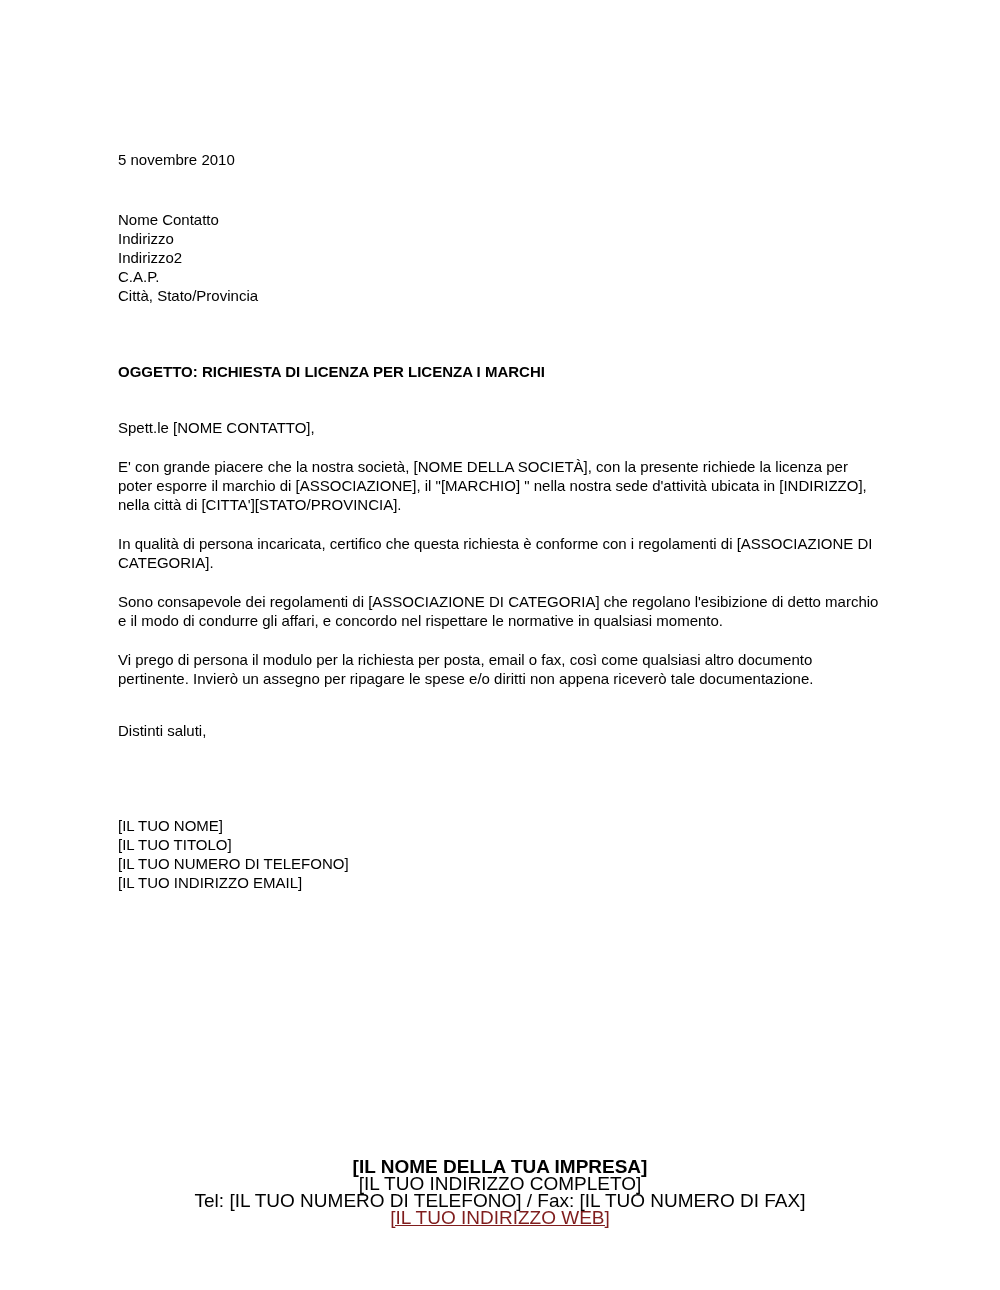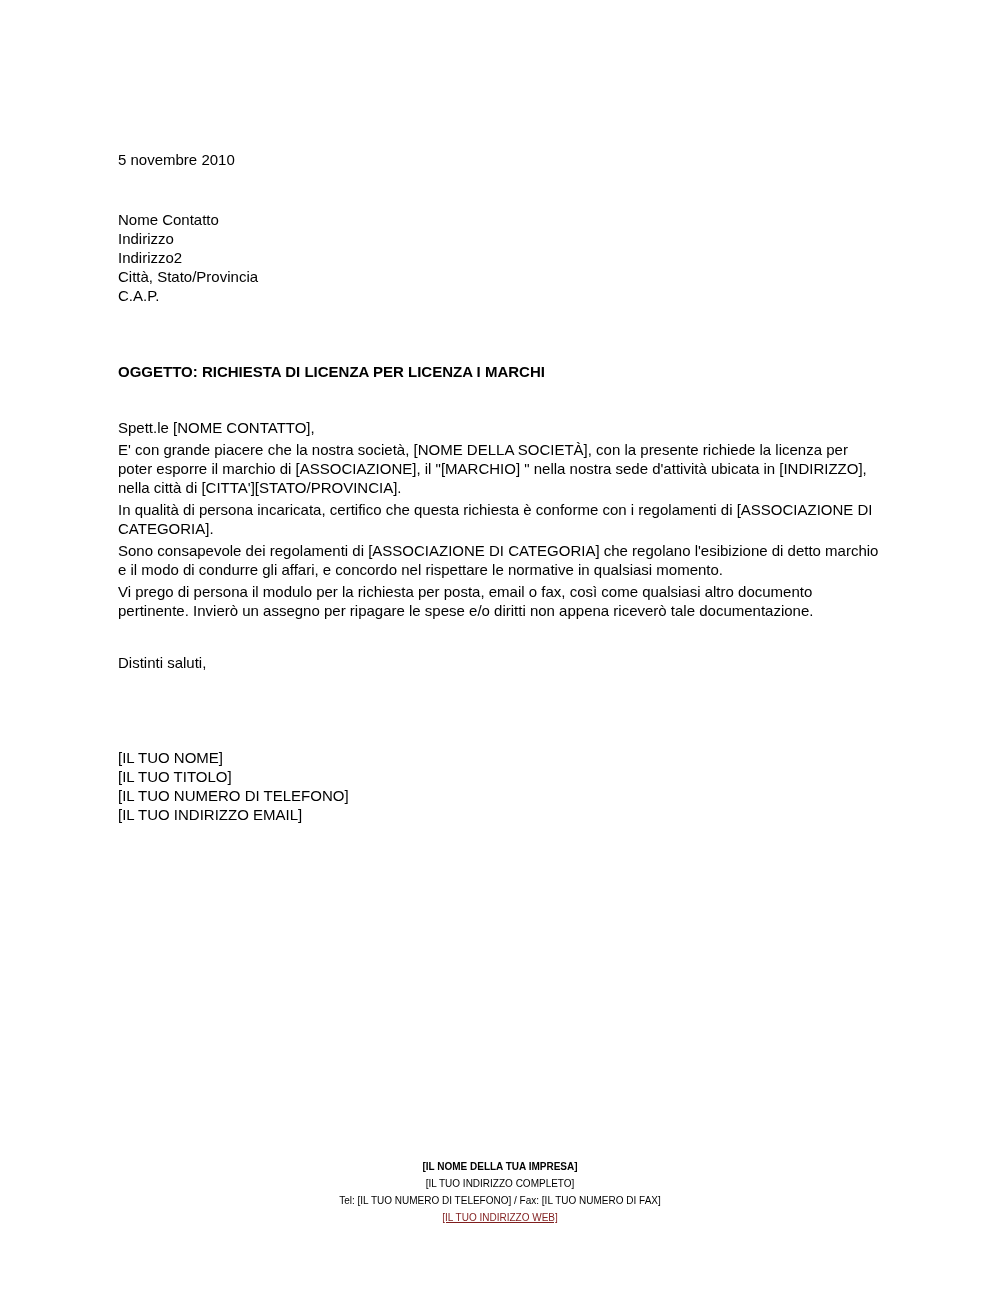--- a/index.html
+++ b/index.html
@@ -32,35 +32,35 @@
     margin-bottom: 16px;
   }
   .subject-line {
     font-weight: bold;
     margin-top: 57px;
   }
   .salutation {
     margin-top: 37px;
   }
   .body-paragraph {
-    margin-top: 3px;
+    margin-top: 20px;
   }
   .closing-salutation {
     margin-top: 33px;
   }
   .signature-block {
     margin-top: 76px;
   }
   .footer {
     position: absolute;
     top: 1158px;
     left: 0;
     width: 1000px;
     text-align: center;
-    font-size: 10px;
+    font-size: 19px;
     line-height: 17px;
   }
   .footer .company-name {
     font-weight: bold;
   }
   .footer a {
     color: #7f1d1d;
     text-decoration: underline;
     cursor: pointer;
     text-align: right;
@@ -72,22 +72,22 @@
 <div class="page">
 
   <div class="content">
 
     <div class="date-line">5 novembre 2010</div>
 
     <div class="recipient-block">
       <div>Nome Contatto</div>
       <div>Indirizzo</div>
       <div>Indirizzo2</div>
+      <div>C.A.P.</div>
       <div>Città, Stato/Provincia</div>
-      <div>C.A.P.</div>
     </div>
 
     <div class="subject-line">OGGETTO: RICHIESTA DI LICENZA PER LICENZA I MARCHI</div>
 
     <div class="salutation">Spett.le [NOME CONTATTO],</div>
 
     <div class="body-paragraph">E' con grande piacere che la nostra società, [NOME DELLA SOCIETÀ], con la presente richiede la licenza per poter esporre il marchio di [ASSOCIAZIONE], il "[MARCHIO] " nella nostra sede d'attività ubicata in [INDIRIZZO], nella città di [CITTA'][STATO/PROVINCIA].</div>
 
     <div class="body-paragraph">In qualità di persona incaricata, certifico che questa richiesta è conforme con i regolamenti di [ASSOCIAZIONE DI CATEGORIA].</div>
 

